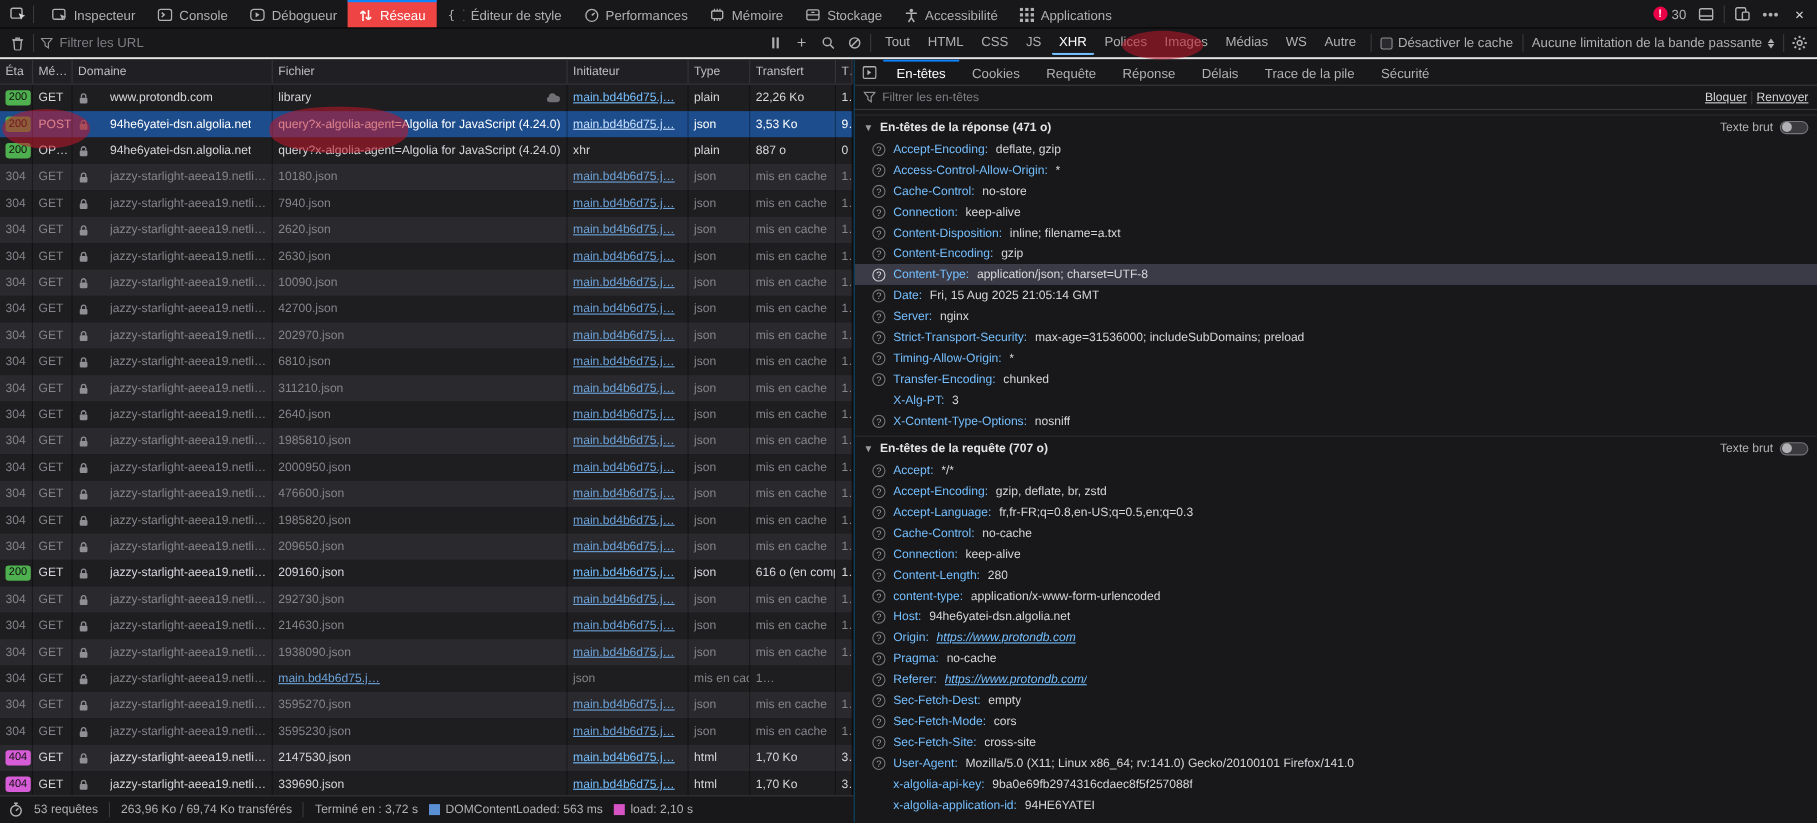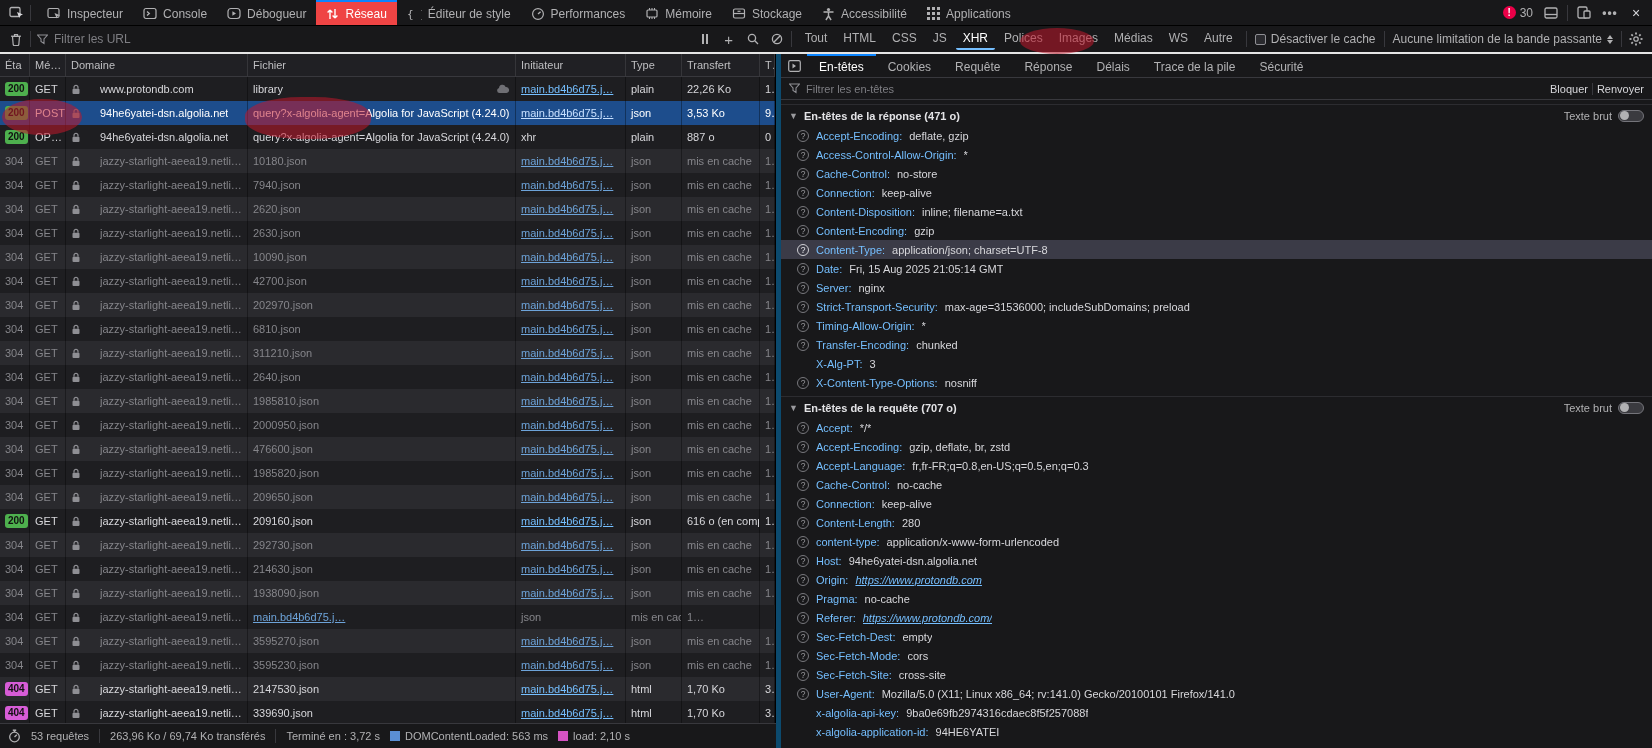--- a/index.html
+++ b/index.html
@@ -54,50 +54,50 @@
     overflow:hidden; white-space:nowrap; cursor:pointer; }
   .tbl-body { flex:1; overflow:hidden; }
   .trow { height:24px; display:grid; grid-template-columns:30px 36px 182px 268px 110px 56px 78px 1fr;
     font-size:11px; color:#d7d7db; cursor:pointer; }
   .trow.odd { background:#1e1e21; }
   .trow.even { background:#2a2a2e; }
   .trow.faded { color:#85858a; }
   .trow.selected { background:#1d4d8c; color:#fff; }
   .trow > div { display:flex; align-items:center; padding:0 5px; overflow:hidden; white-space:nowrap;
     border-right:1px solid rgba(0,0,0,0.35); }
-  .pill { padding:0 3px; border-radius:3px; font-size:10px; font-weight:bold; line-height:14px; color:#111;text-align:right; }
+  .pill { padding:0 3px; border-radius:3px; font-size:10px; font-weight:normal; line-height:14px; color:#111;text-align:right; }
   .pill.ok { background:#4eb04e; }
   .pill.error { background:#d75cd7; }
   .st-cached { color:#85858a; }
   .cell-domain { gap:19px; }
   .cell-file .fname { overflow:hidden; white-space:nowrap; }
   .cell-file .cloud { margin-left:auto; flex:0 0 auto; }
   .link { color:#75bfff; text-decoration:underline; }
   .trow.faded .link { color:#6da3d9; }
   .trow.selected .link { color:#c7e0ff; }
 
   
   .status-bar { height:25px; display:flex; align-items:center; gap:10px; background:#18181a;
     border-top:1px solid #38383d; font-size:11px; color:#b1b1b3; padding:0 8px; width:776px; }
   .sb-sep { width:1px; height:14px; background:#38383d; }
   .swatch { width:10px; height:10px; display:inline-block; }
   .sb-group { display:flex; align-items:center; gap:5px; white-space:nowrap; }
 
   
   .right-pane { flex:1; display:flex; flex-direction:column; position:relative; background:#18181a;
-    border-left:5px solid #0c4a6e; overflow:hidden; }
+    border-left:1px solid #0c4a6e; overflow:hidden; }
   .detail-tabs { height:24px; display:flex; align-items:stretch; border-bottom:1px solid #38383d; font-size:12px; color:#b1b1b3; }
   .dt-toggle { width:26px; display:flex; align-items:center; justify-content:center; cursor:pointer; }
   .dtab { display:flex; align-items:center; padding:0 12px; border-top:2px solid transparent; cursor:pointer; white-space:nowrap; }
   .dtab.active { border-top-color:#0a84ff; color:#fff; }
   .detail-filter { height:22px; display:flex; align-items:center; gap:6px; padding:0 8px;
     border-bottom:1px solid #38383d; font-size:11px; }
   .detail-filter input { flex:1; background:transparent; border:none; outline:none; color:#d7d7db; font-size:11px; }
   .detail-filter input::placeholder { color:#7e7e83; }
-  .df-actions { display:flex; align-items:center; gap:4px; color:#d7d7db; }
+  .df-actions { display:flex; align-items:center; gap:4px; color:#d7d7db;text-decoration:underline; }
   .df-actions .sb-sep { height:12px; }
   .df-btn { cursor:pointer; white-space:nowrap; }
 
   .sections { flex:1; overflow:hidden; position:relative; z-index:2; }
   .sec-head { height:22px; display:flex; align-items:center; gap:6px; padding:0 8px; margin-top:4px;
     font-size:11px; color:#d7d7db; border-top:1px solid #2c2c30; }
   .sec-head .caret { color:#9a9a9e; font-size:9px; cursor:pointer; }
   .sec-title { font-weight:bold; color:#e3e3e6; cursor:pointer; }
   .sec-spacer { flex:1; }
   .raw-label { color:#b1b1b3; }

